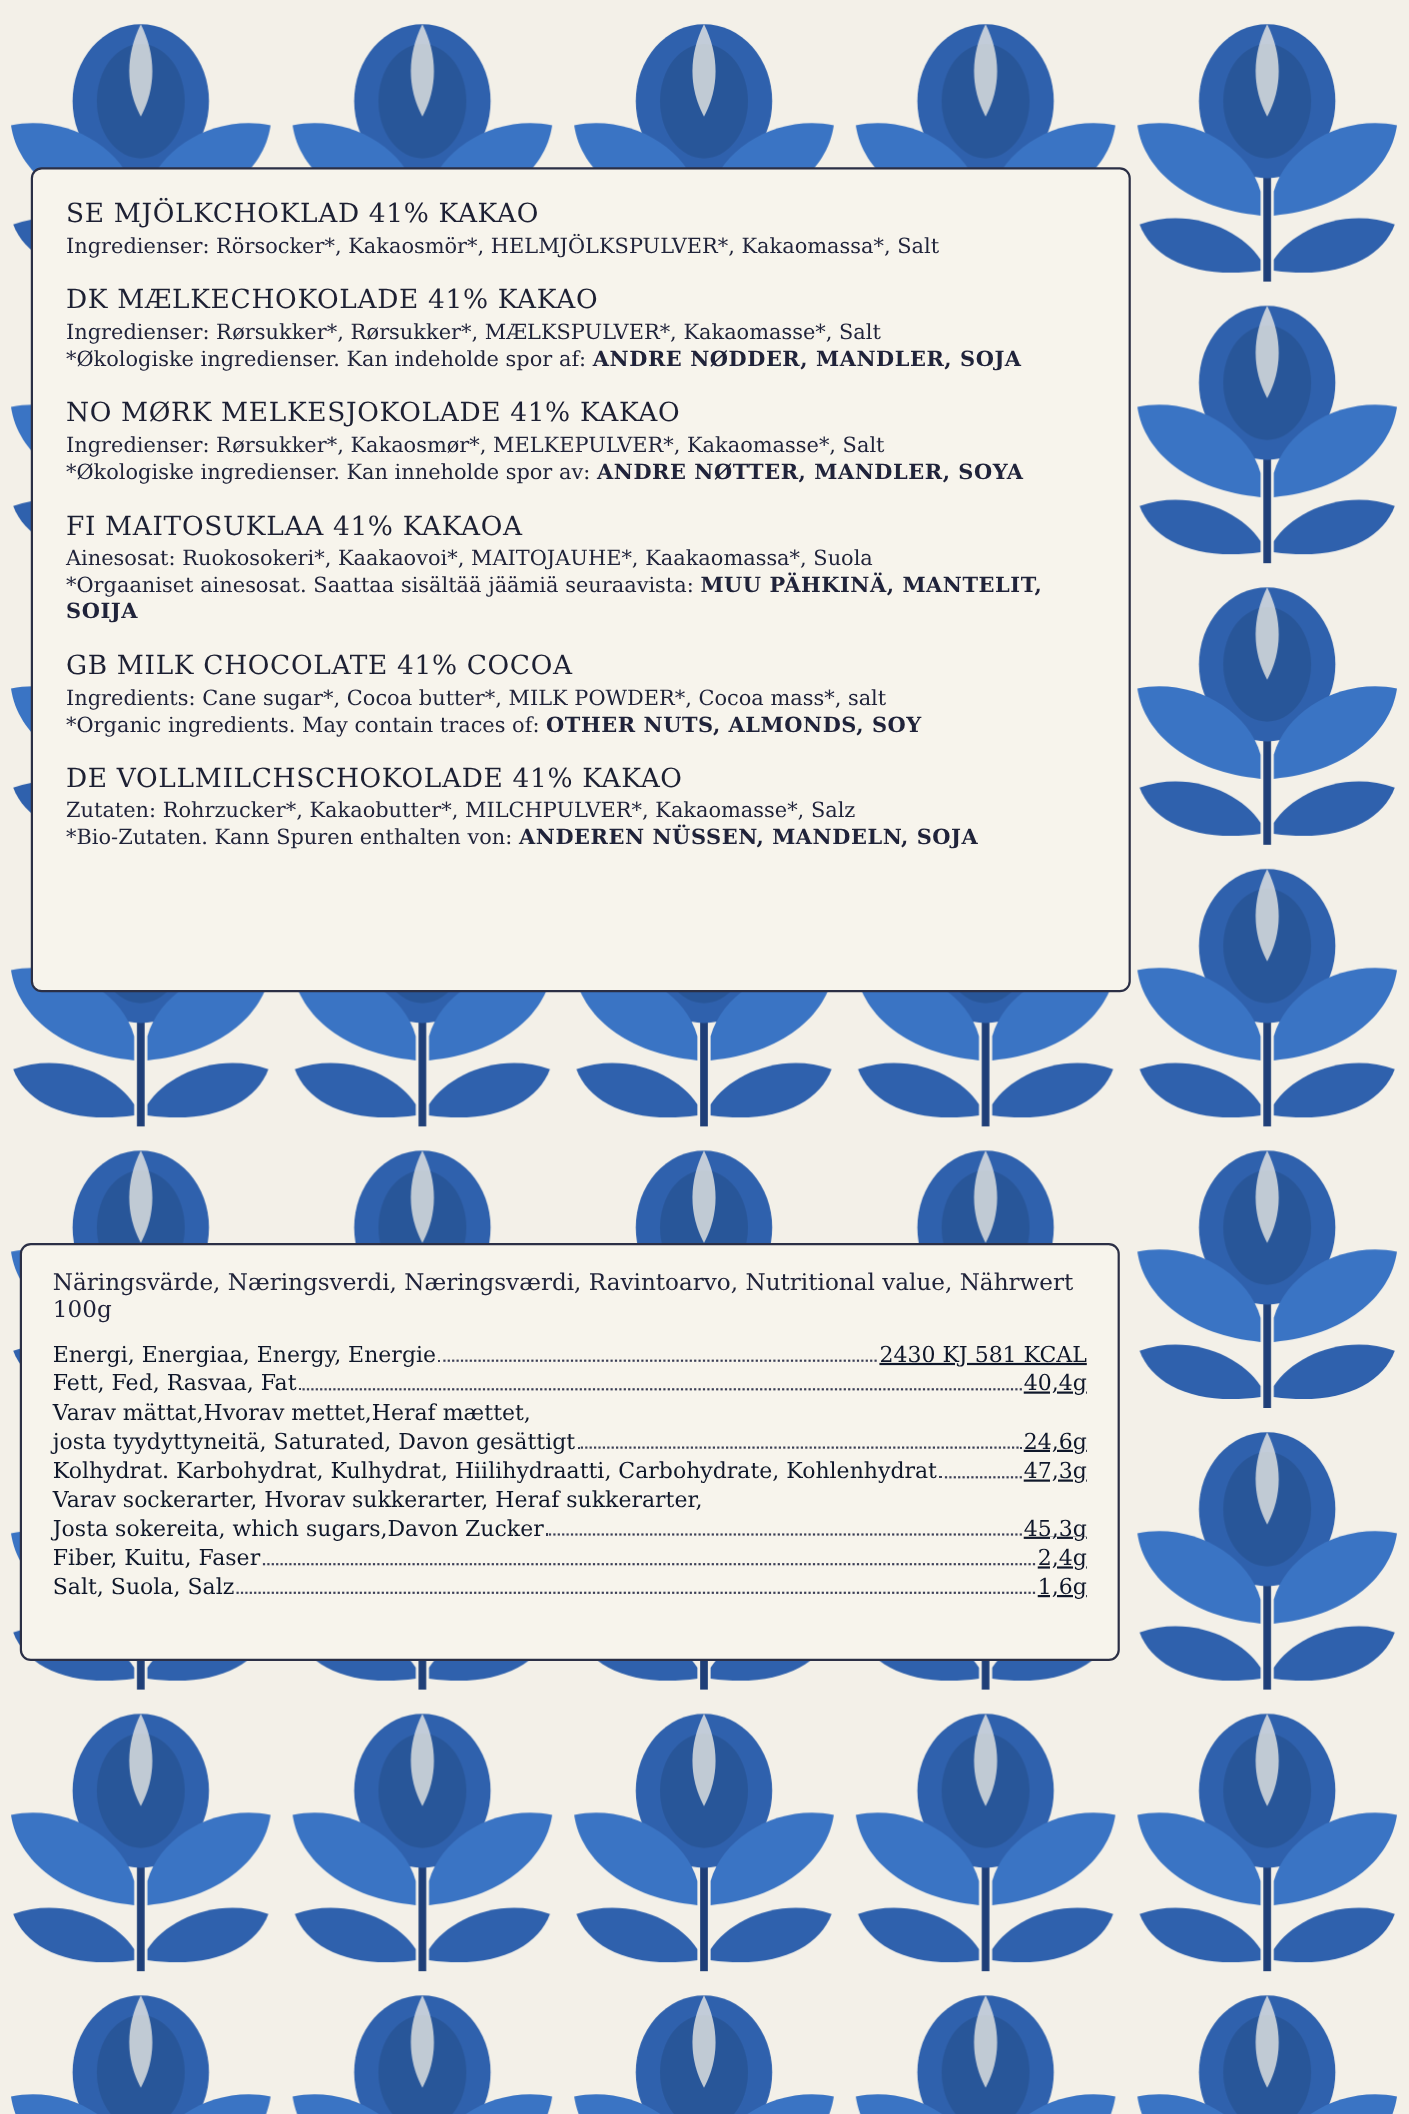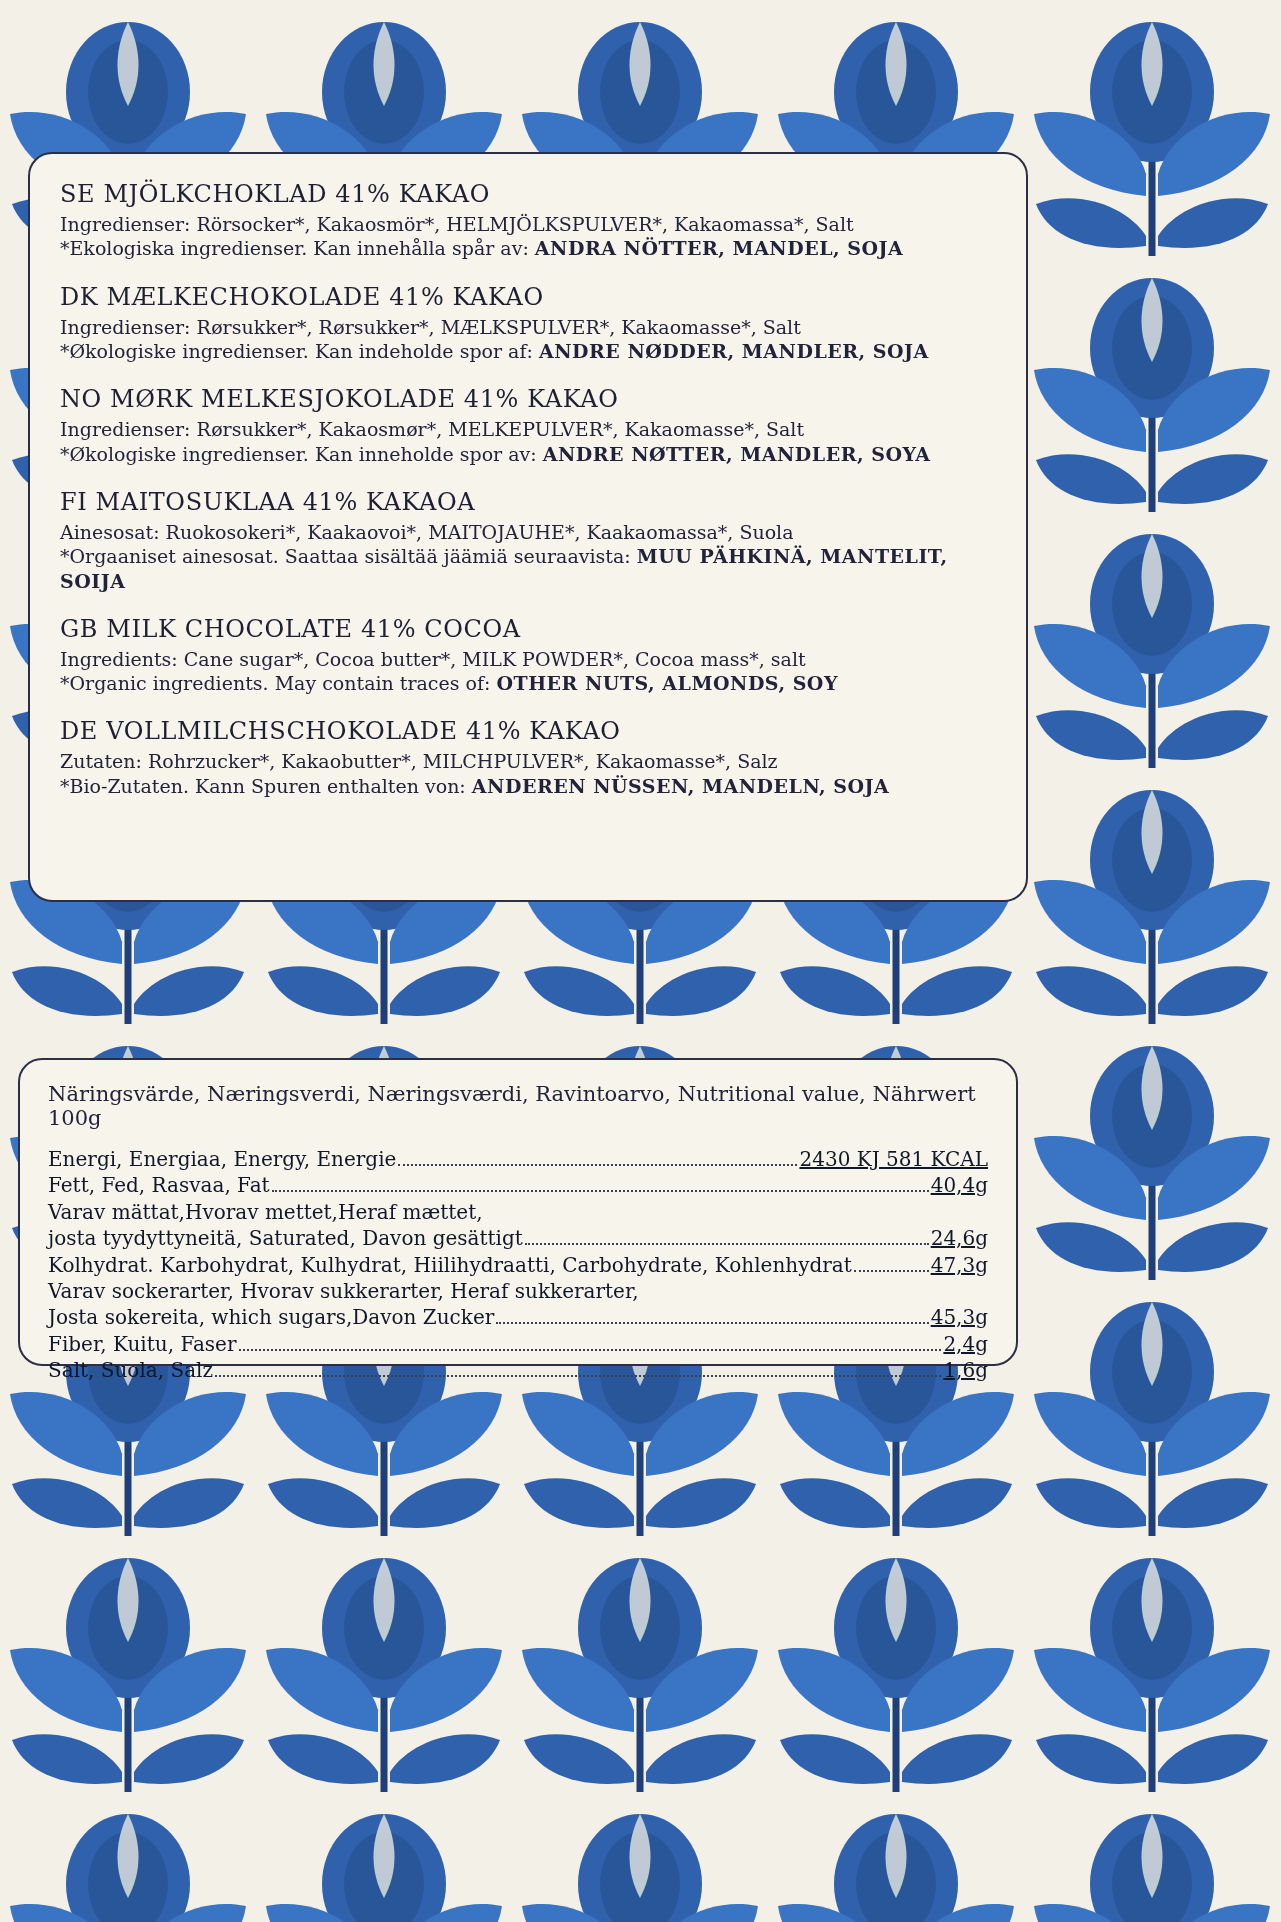--- a/index.html
+++ b/index.html
@@ -20,36 +20,36 @@
     position: absolute;
     inset: 0;
     z-index: 0;
   }
 
   
   .panel {
     position: absolute;
     background: #f7f4ec;
     border: 2px solid #2b2f45;
-    border-radius: 24px;
+    border-radius: 10px;
     box-sizing: border-box;
     z-index: 2;
   }
   #ingredients-panel {
     left: 28px;
     top: 152px;
     width: 1000px;
     height: 750px;
     padding: 26px 30px 10px 30px;
   }
   #nutrition-panel {
     left: 18px;
-    top: 1058px;
+    top: 1130px;
     width: 1000px;
-    height: 308px;
+    height: 380px;
     padding: 22px 28px 10px 28px;
   }
 
   
   .lang-block {
     margin-bottom: 22px;
   }
   .lang-block:last-child { margin-bottom: 16px; }
 
   .lang-title {
@@ -124,21 +124,20 @@
     </pattern>
   </defs>
   <rect x="0" y="0" width="1281" height="1922" fill="url(#floralPat)"></rect>
 </svg>
 
 <section class="panel" id="ingredients-panel">
 
   <div class="lang-block">
     <div class="lang-title">SE MJÖLKCHOKLAD 41% KAKAO</div>
     <div class="lang-line">Ingredienser: Rörsocker*, Kakaosmör*, HELMJÖLKSPULVER*, Kakaomassa*, Salt</div>
-    <div class="lang-line"><span>*Ekologiska ingredienser. Kan innehålla spår av: </span><span class="allergen">ANDRA NÖTTER, MANDEL, SOJA</span></div>
   </div>
 
   <div class="lang-block">
     <div class="lang-title">DK MÆLKECHOKOLADE 41% KAKAO</div>
     <div class="lang-line">Ingredienser: Rørsukker*, Rørsukker*, MÆLKSPULVER*, Kakaomasse*, Salt</div>
     <div class="lang-line"><span>*Økologiske ingredienser. Kan indeholde spor af: </span><span class="allergen">ANDRE NØDDER, MANDLER, SOJA</span></div>
   </div>
 
   <div class="lang-block">
     <div class="lang-title">NO MØRK MELKESJOKOLADE 41% KAKAO</div>

